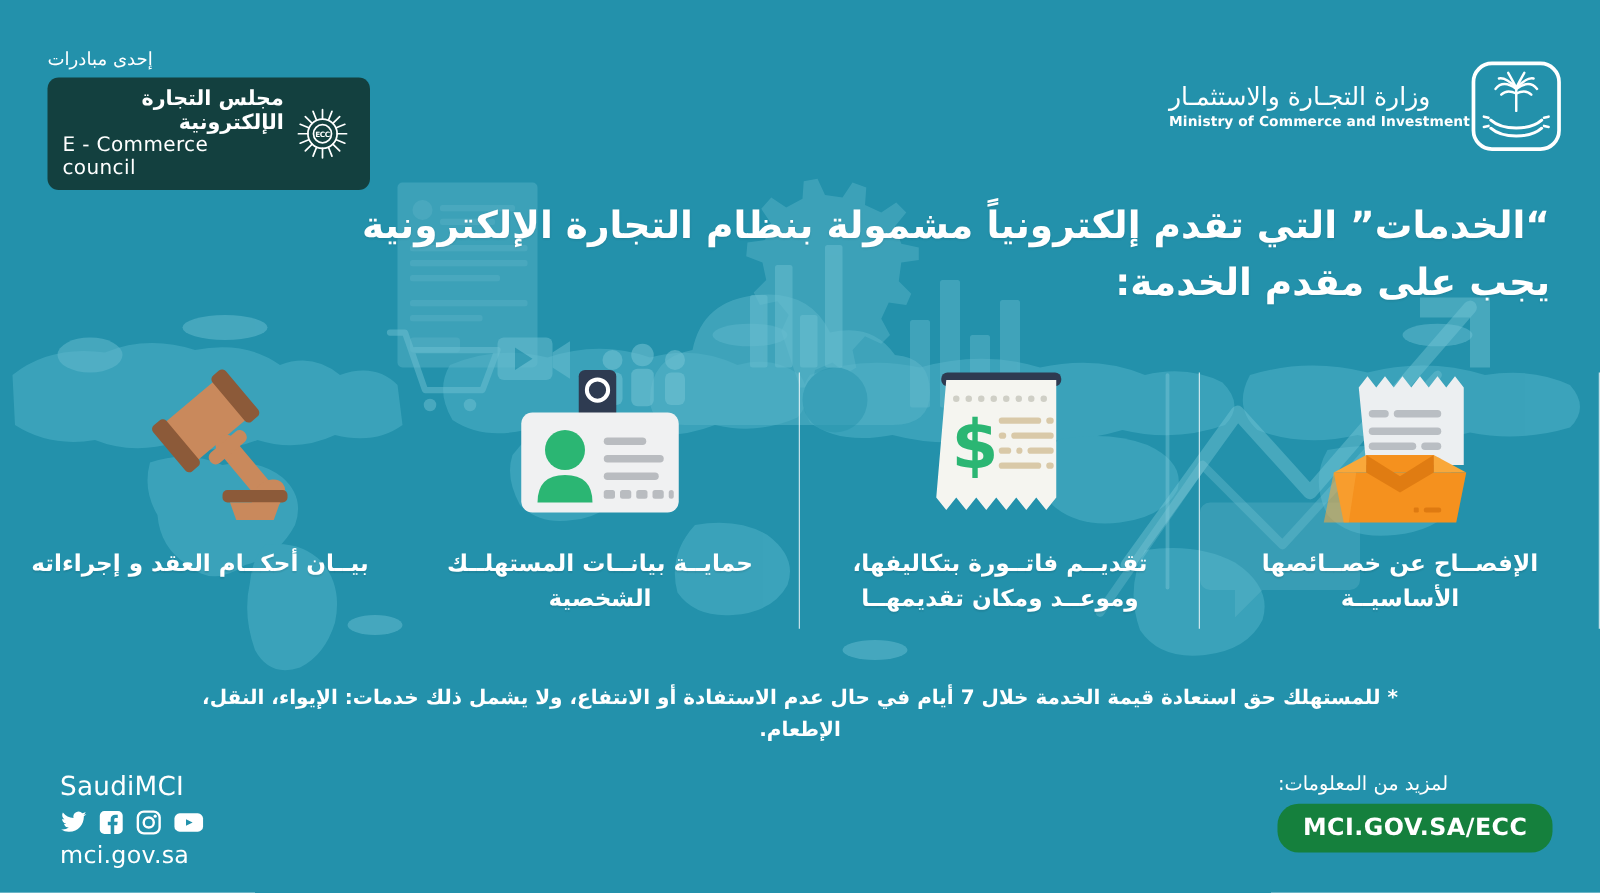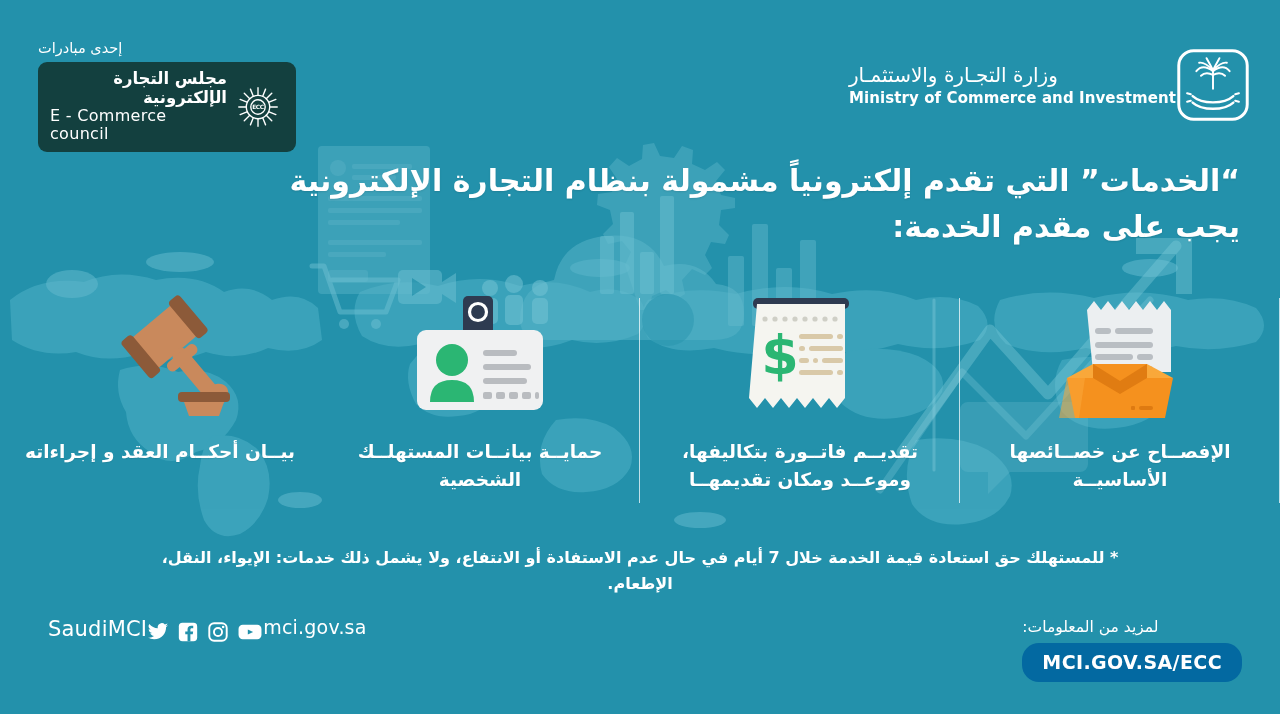--- a/index.html
+++ b/index.html
@@ -48,21 +48,21 @@
   .ecc-ar { color: #ffffff; font-size: 16.5px; font-weight: 700; letter-spacing: .1px; }
   .ecc-en { color: #ffffff; font-size: 16px; direction: ltr; text-align: left; letter-spacing: .3px; }
 
   
   .mci-wrap {
     position: absolute; right: 30px; top: 48px;
     display: flex; align-items: center; direction: rtl;
   }
   .mci-text { display: flex; flex-direction: column; align-items: flex-end; line-height: 1.2; }
   .mci-ar { color: #ffffff; font-size: 20px; letter-spacing: .4px; }
-  .mci-en { color: #ffffff; font-size: 15px; font-weight: 700; direction: ltr; letter-spacing: .1px; margin-top: 2px; }
+  .mci-en { color: #ffffff; font-size: 11px; font-weight: 700; direction: ltr; letter-spacing: .1px; margin-top: 2px; }
   .mci-emblem { flex: 0 0 auto; width: 74px; height: 74px; }
 
   
   .headline {
     position: absolute; top: 158px; right: 40px;
     width: 1210px; text-align: right; color: #ffffff;
     font-weight: 700; font-size: 30px; line-height: 1.52;
     text-shadow: 0 1px 2px rgba(0,0,0,.10);
   }
   .headline .ln2 { display: block; }
@@ -93,35 +93,35 @@
   
   .footnote {
     position: absolute; top: 545px; left: 50%; transform: translateX(-50%);
     width: 980px; text-align: center; color: #ffffff;
     font-size: 16px; font-weight: 700; line-height: 1.62;
   }
 
   
   .footer-left {
     position: absolute; left: 48px; top: 616px;
-    display: flex; flex-direction: row; align-items: flex-start;
+    display: flex; flex-direction: column; align-items: flex-start;
     direction: ltr; color: #ffffff;
   }
   .handle { font-size: 21px; letter-spacing: .2px; line-height: 1.25; }
   .socials { display: flex; gap: 8px; margin: 5px 0 4px; }
   .socials svg { display: block; }
   .website { font-size: 19px; letter-spacing: .2px; }
 
   .footer-right {
     position: absolute; right: 38px; top: 618px;
     display: flex; flex-direction: column; align-items: flex-end;
   }
   .more-label { color: #ffffff; font-size: 15.5px; margin-bottom: 7px; }
   .url-badge {
-    background: #0369a1; color: #ffffff; border-radius: 17px;
+    background: #15803d; color: #ffffff; border-radius: 17px;
     padding: 8px 20px 9px; font-size: 19px; font-weight: 700;
     direction: ltr; letter-spacing: .4px;
   }
 </style>
 </head>
 <body>
 
 <div id="poster">
 
   <div class="bg-layer">

